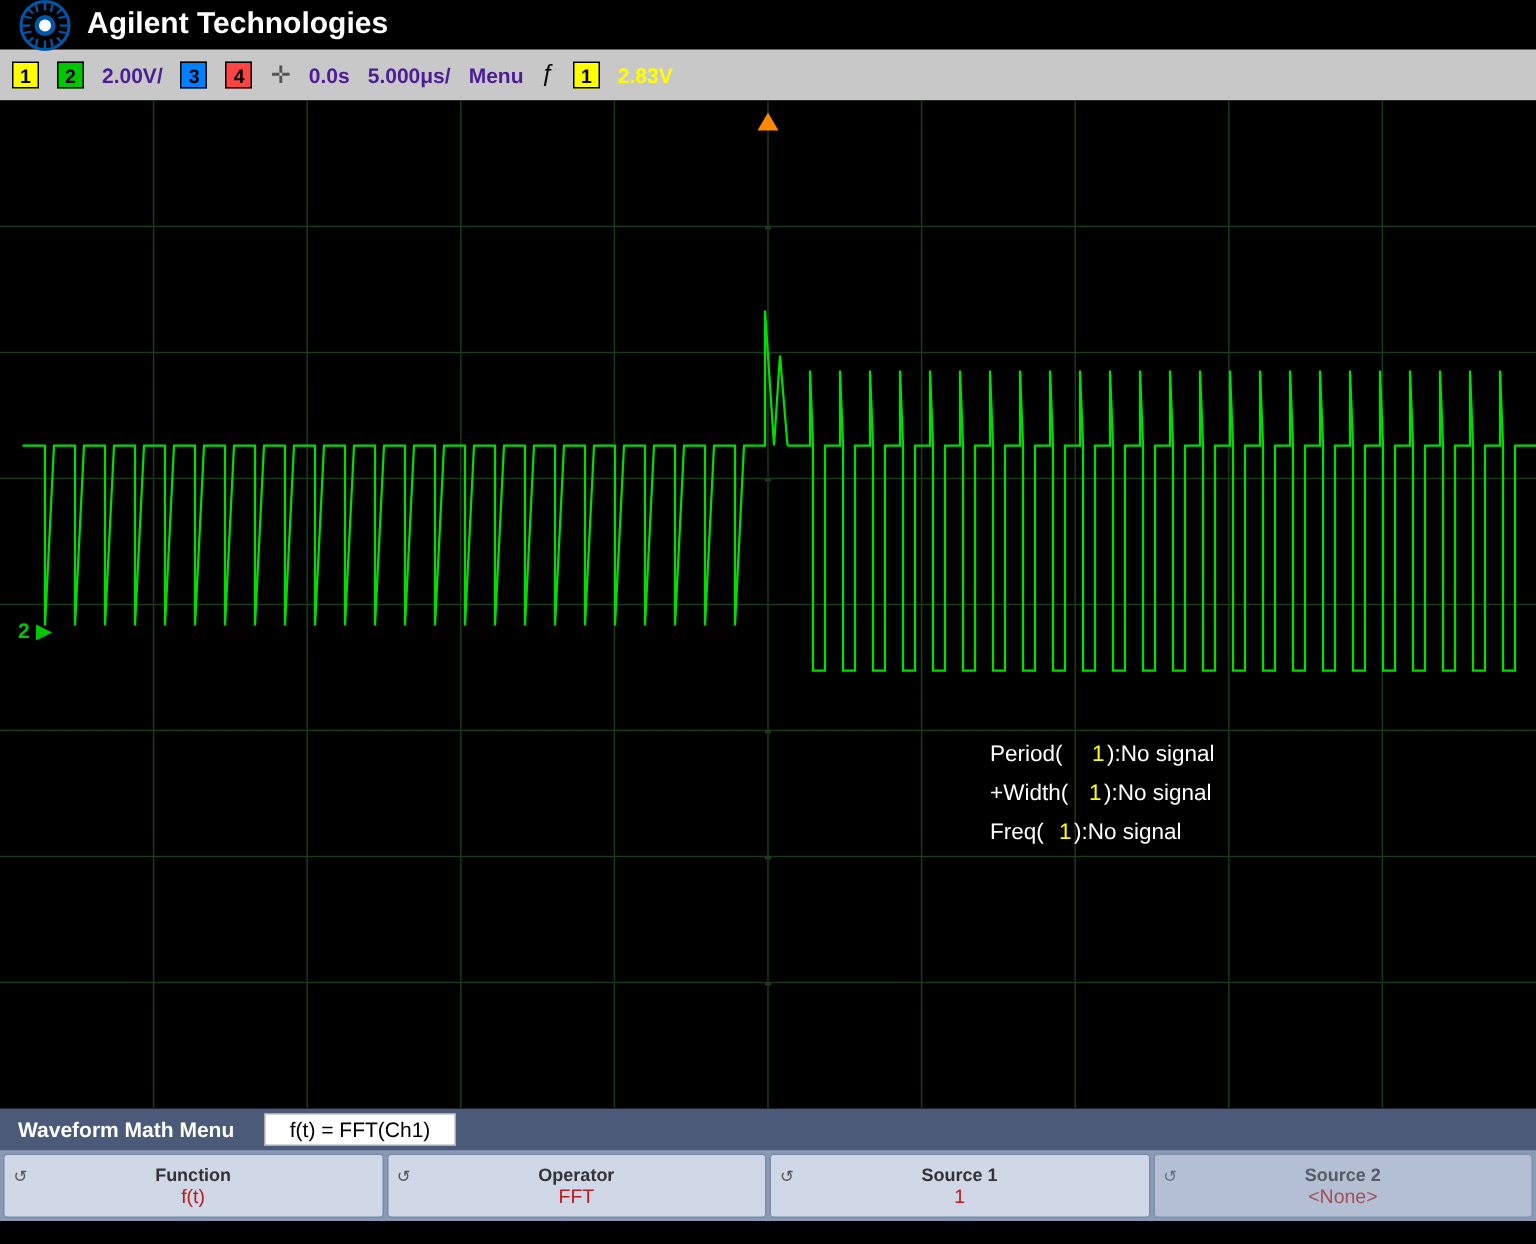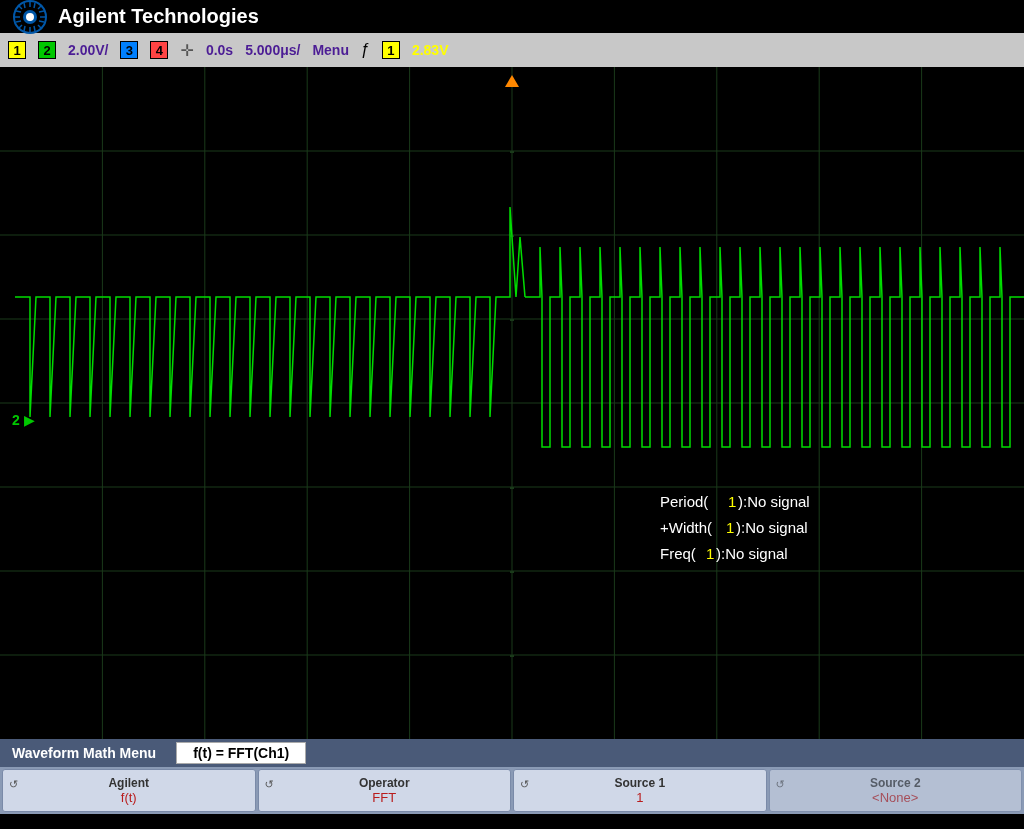--- a/index.html
+++ b/index.html
@@ -107,21 +107,21 @@
       gap: 20px;
     }
     #menu-title-text {
       color: #fff;
     }
     #menu-formula {
       background: #fff;
       color: #000;
       padding: 2px 16px;
       font-size: 14px;
-      font-weight: bold;
+      font-weight: normal;
       border: 1px solid #aaa;
     }
     #menu-buttons {
       display: flex;
       flex: 1;
       gap: 2px;
       padding: 2px 2px;
       background: #8a9ab5;
     }
     .menu-btn {
@@ -321,21 +321,21 @@
 
 <div id="menu-bar">
   <div id="menu-title">
     <span id="menu-title-text">Waveform Math Menu</span>
     <span id="menu-formula">f(t) = FFT(Ch1)</span>
   </div>
   <div id="menu-buttons">
 
     <div class="menu-btn">
       <span class="menu-btn-icon">↺</span>
-      <span class="menu-btn-label">Agilent</span>
+      <span class="menu-btn-label">Function</span>
       <span class="menu-btn-value">f(t)</span>
     </div>
 
     <div class="menu-btn">
       <span class="menu-btn-icon">↺</span>
       <span class="menu-btn-label">Operator</span>
       <span class="menu-btn-value">FFT</span>
     </div>
 
     <div class="menu-btn">

